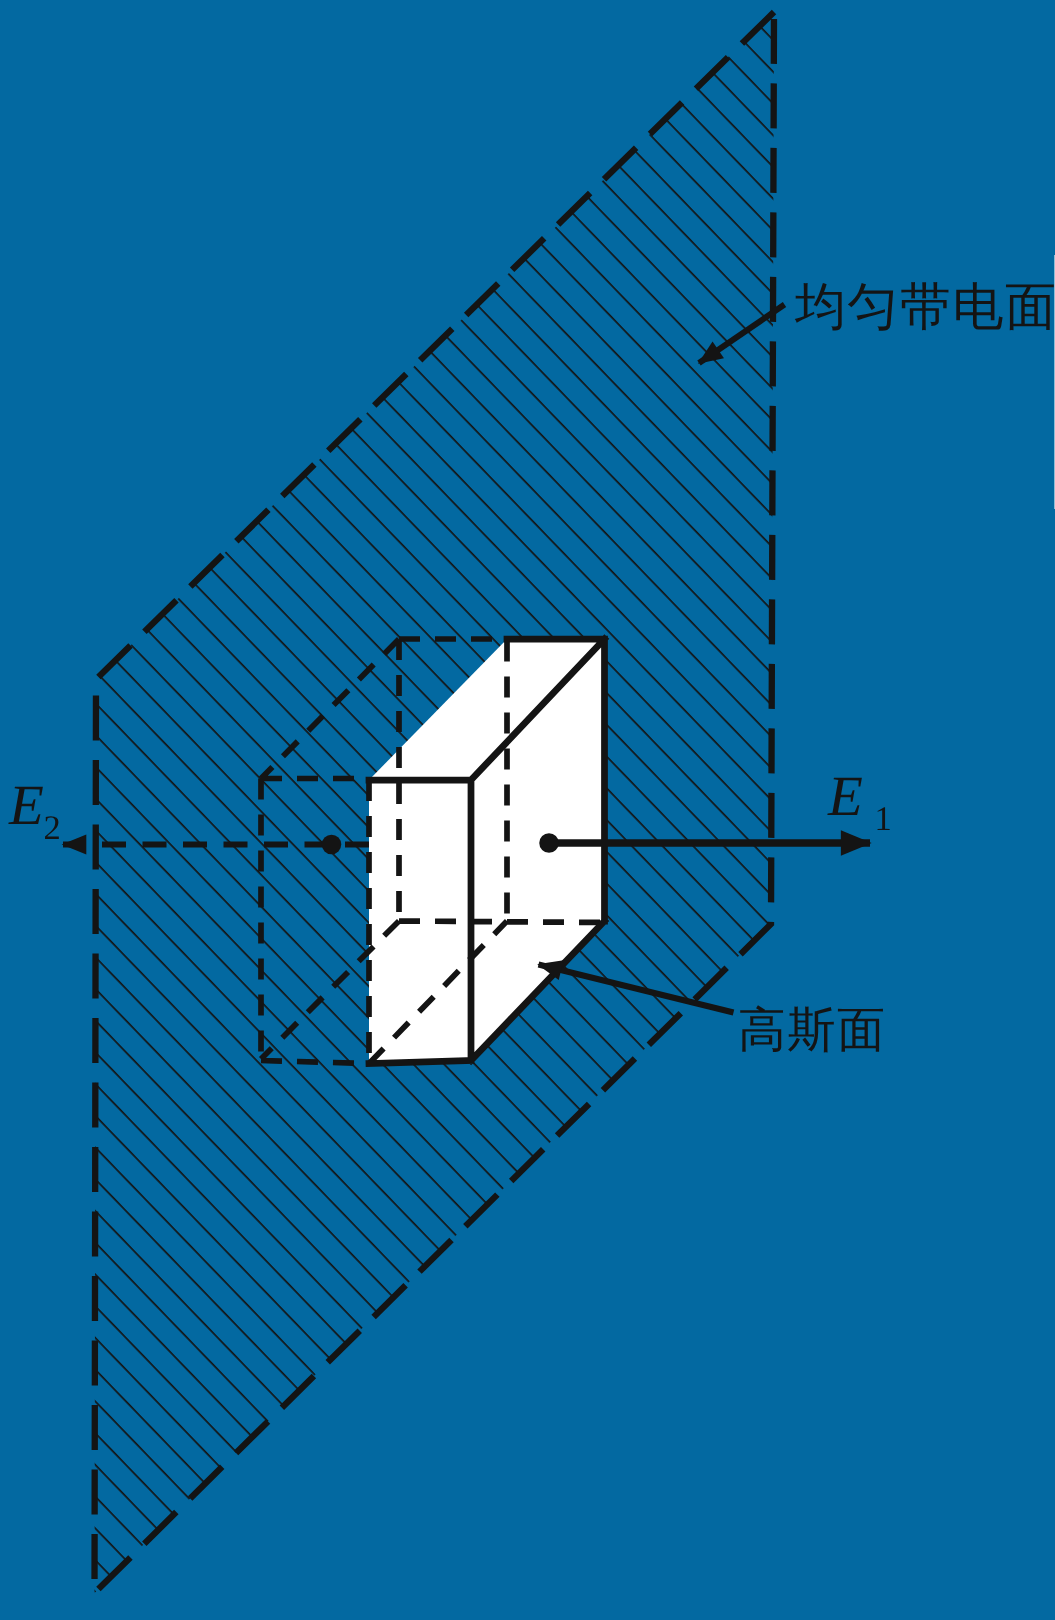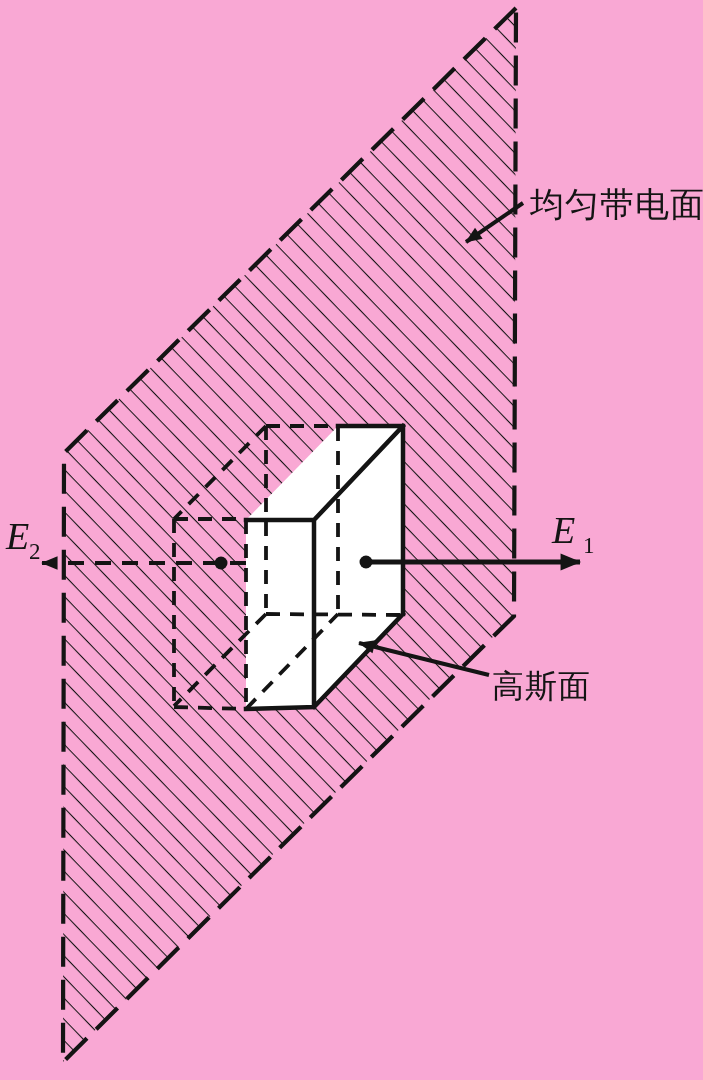--- a/index.html
+++ b/index.html
@@ -8,21 +8,21 @@
     background: #ffffff;
     width: 703px;
     height: 1080px;
     overflow: hidden;
     font-family: "Liberation Serif", serif;
   }
   .figure-wrap {
     position: relative;
     width: 703px;
     height: 1080px;
-    background: #f9a8d4;
+    background: #0369a1;
   }
   svg { display: block; }
   text {
     fill: #141414;
     font-family: "Liberation Serif", serif;
   }
   .cjk-label {
     font-size: 34px;
     letter-spacing: 1px;
   }

